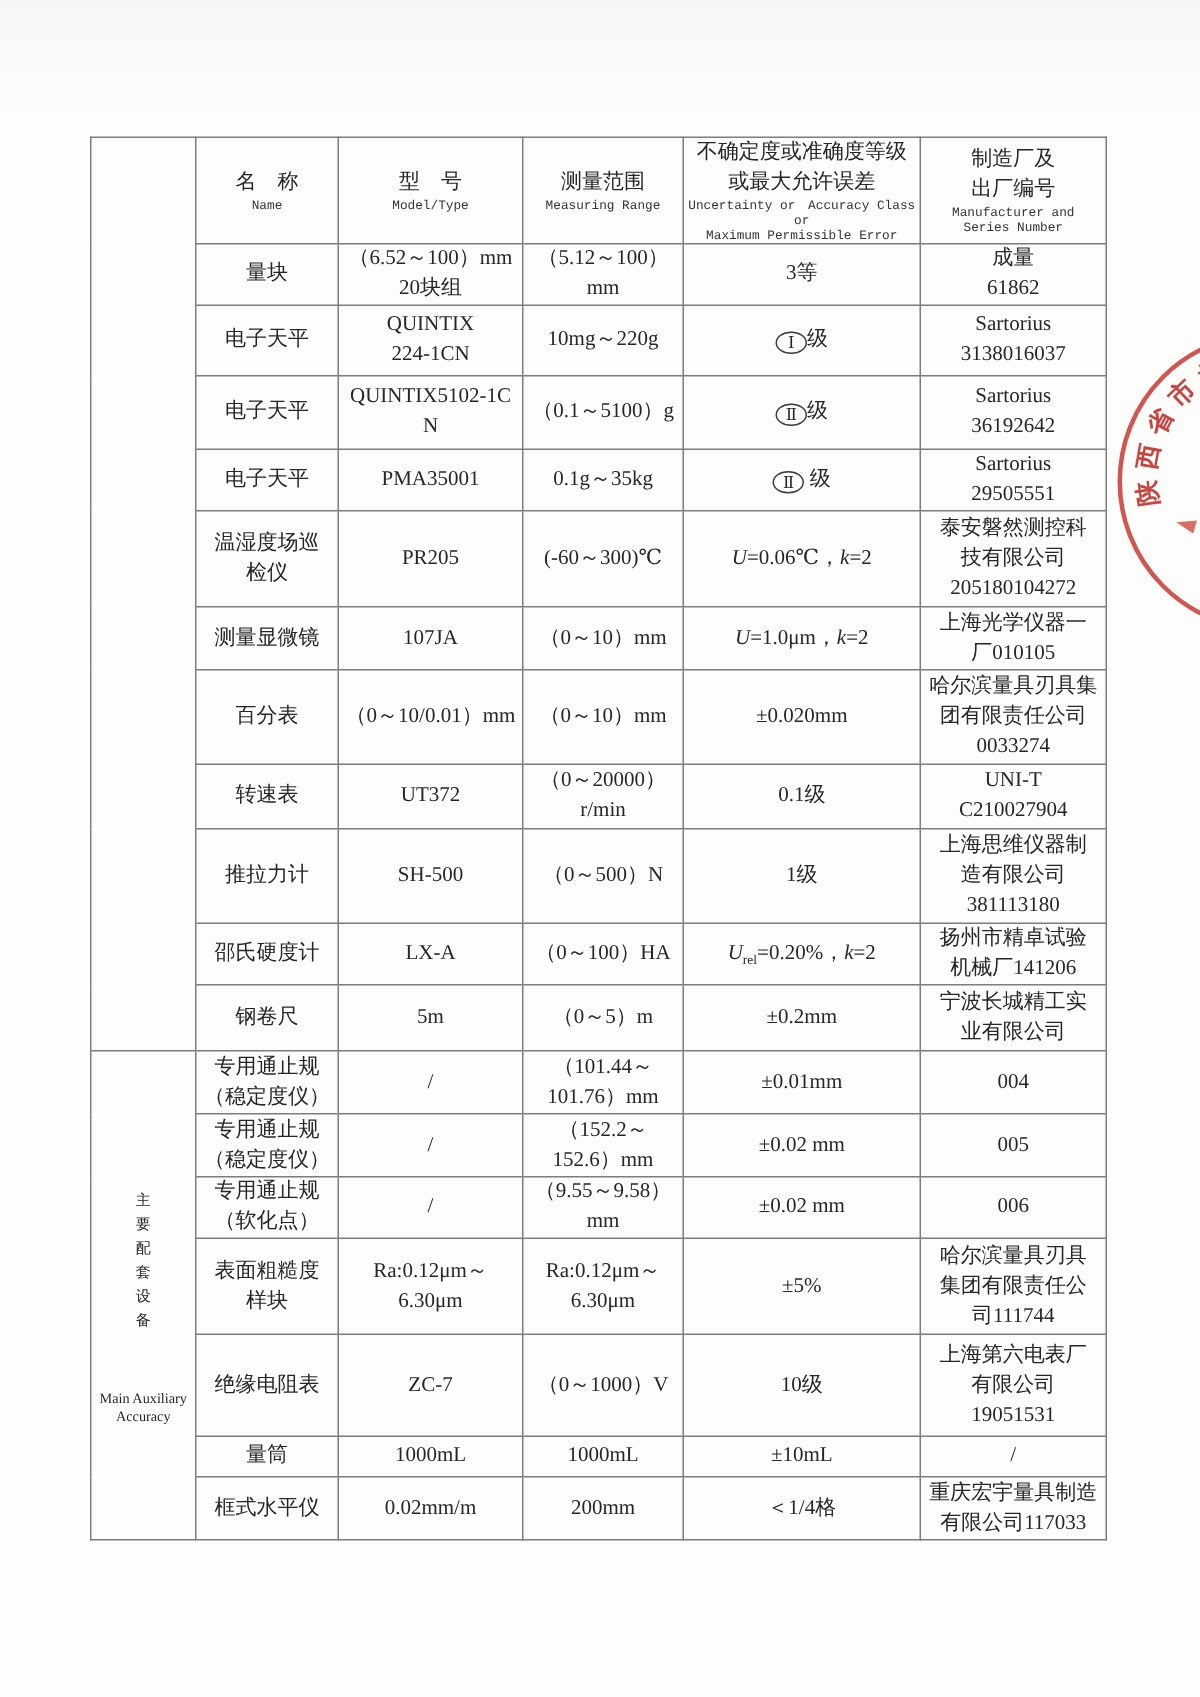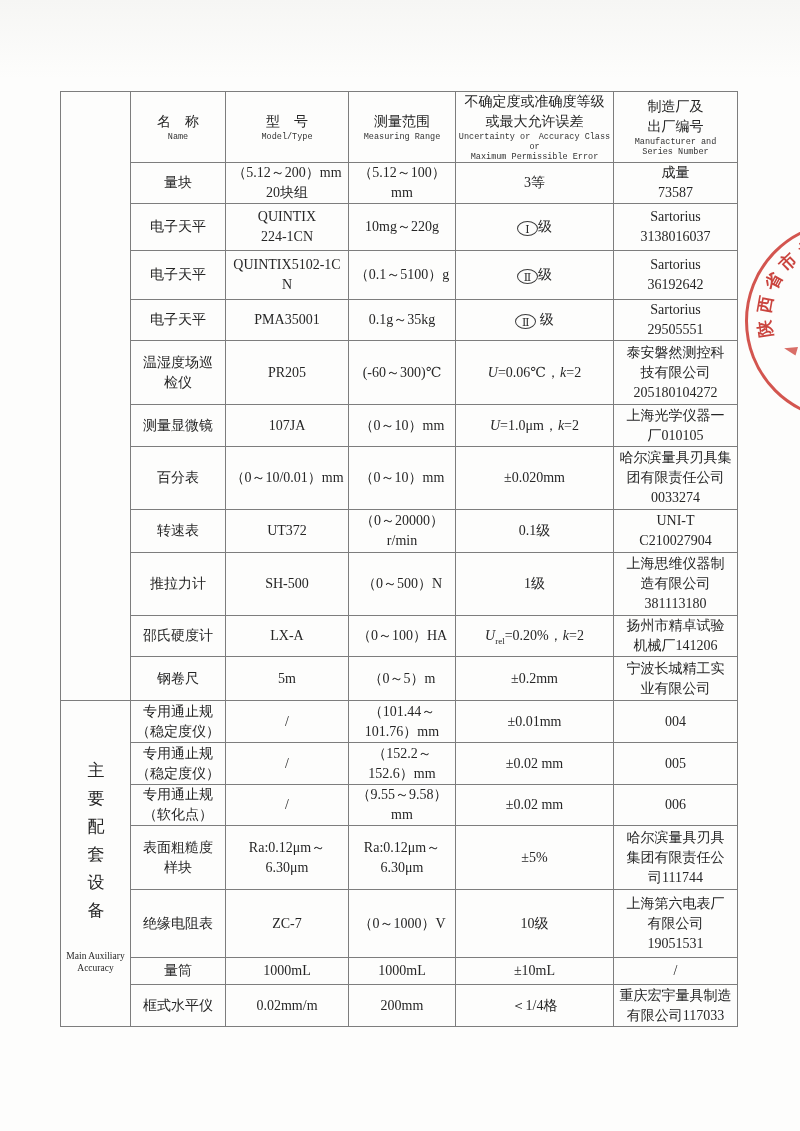--- a/index.html
+++ b/index.html
@@ -15,21 +15,21 @@
   table.equip td,table.equip th{
     border:1px solid #7d7d7d;text-align:center;vertical-align:middle;
     padding:0 2px;font-weight:normal;white-space:pre-line;
     font-size:14px;line-height:20px;color:#262626;
     overflow:hidden;
   }
   th .zh{font-size:14px;line-height:20px;}
   th .en{font-size:8.5px;line-height:10px;color:#333;font-family:Liberation Mono, monospace;}
   td.leftcol{vertical-align:middle;}
   .sec-zh{
-    width:16px;margin:4px auto;font-size:17px;line-height:28px;
+    width:16px;margin:17px auto;font-size:10px;line-height:16px;
     word-break:break-all;letter-spacing:0;white-space:normal;
   }
   .sec-en{font-size:9.5px;line-height:11.5px;margin-top:2px;white-space:normal;}
   .circ{
     display:inline-block;border:1px solid #3c3c3c;border-radius:50%;
     min-width:21px;height:15px;line-height:14px;font-size:11px;
     vertical-align:-2px;padding:0 2px;box-sizing:border-box;white-space:nowrap;
   }
   i{font-style:italic;}
   sub{font-size:9px;line-height:1;text-align:right;}
@@ -78,27 +78,27 @@
       <th><div class="zh">不确定度或准确度等级
 或最大允许误差</div><div class="en">Uncertainty or  Accuracy Class or
 Maximum Permissible Error</div></th>
       <th><div class="zh">制造厂及
 出厂编号</div><div class="en">Manufacturer and
 Series Number</div></th>
     </tr>
 
     <tr style="height:37px">
       <td>量块</td>
-      <td>（5.12～200）mm
+      <td>（6.52～100）mm
 20块组</td>
       <td>（5.12～100）
 mm</td>
       <td>3等</td>
       <td>成量
-73587</td>
+61862</td>
     </tr>
     <tr style="height:47px">
       <td>电子天平</td>
       <td>QUINTIX
 224-1CN</td>
       <td>10mg～220g</td>
       <td><span class="circ">Ⅰ</span><span>级</span></td>
       <td>Sartorius
 3138016037</td>
     </tr>

